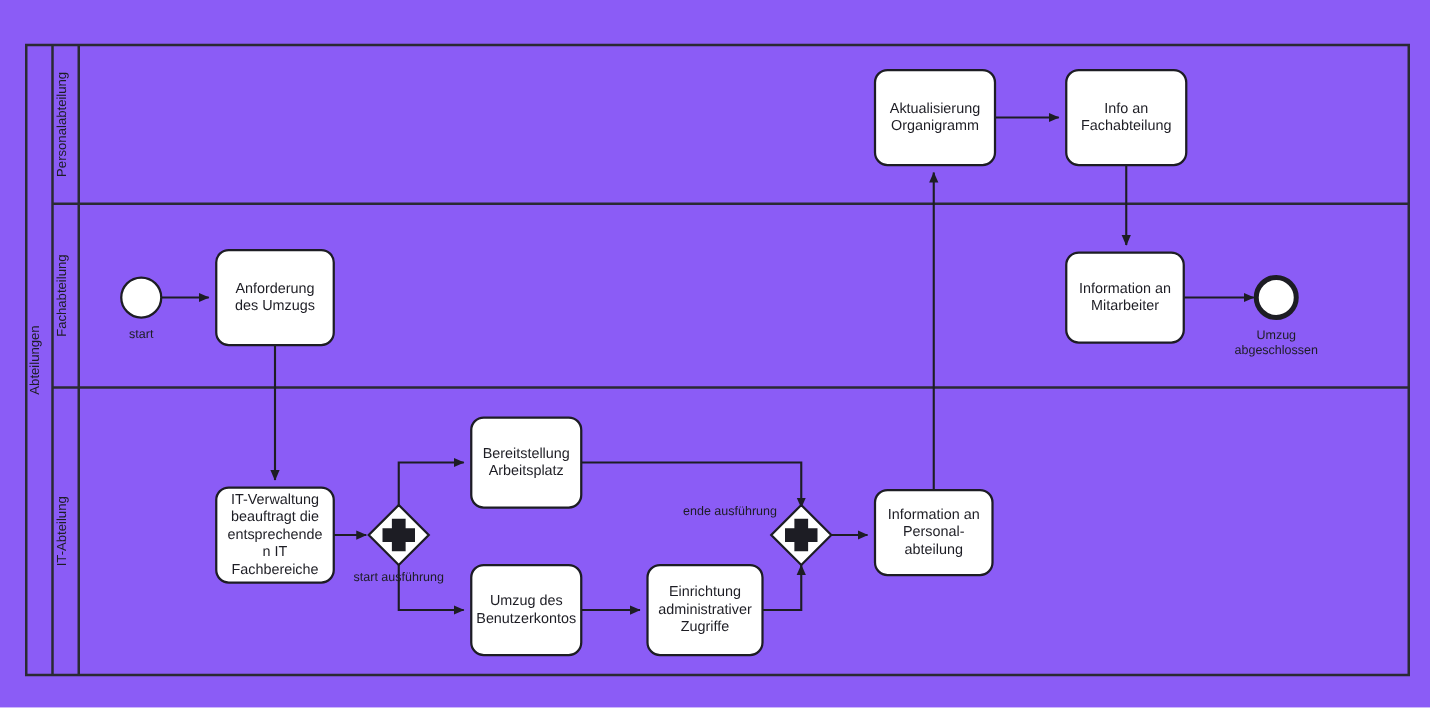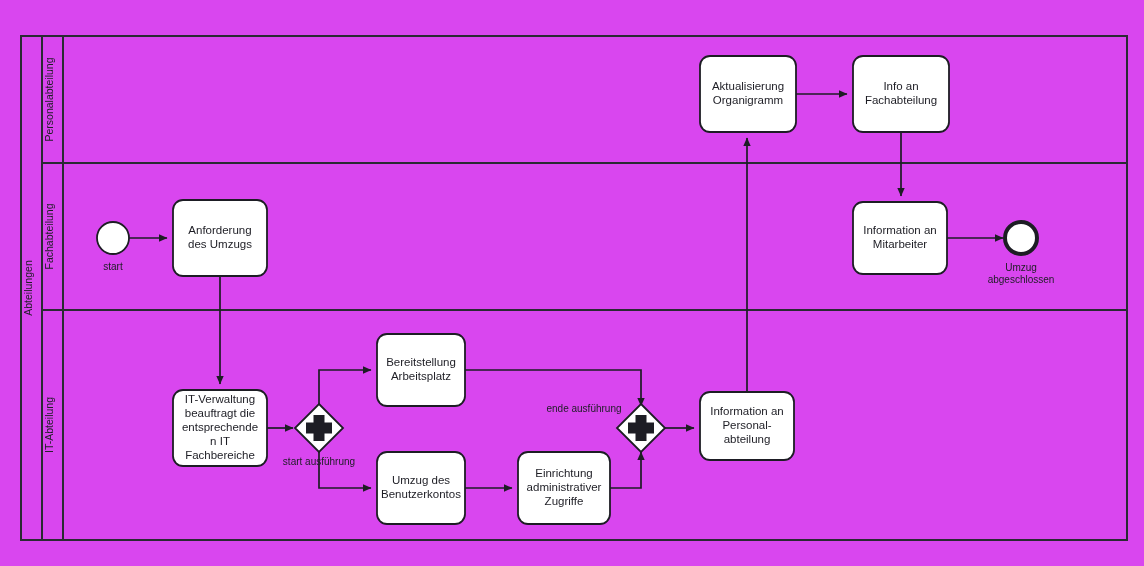--- a/index.html
+++ b/index.html
@@ -5,21 +5,21 @@
   html, body {
     margin: 0;
     padding: 0;
     background: #ffffff;
     font-family: "Liberation Sans", sans-serif;
   }
   #canvas {
     position: relative;
     width: 1144px;
     height: 566px;
-    background: #d946ef;
+    background: #8b5cf6;
     overflow: hidden;
   }
   svg#diagram {
     position: absolute;
     top: 0;
     left: 0;
     width: 1144px;
     height: 566px;
   }
   .lane-line, .pool-line {

